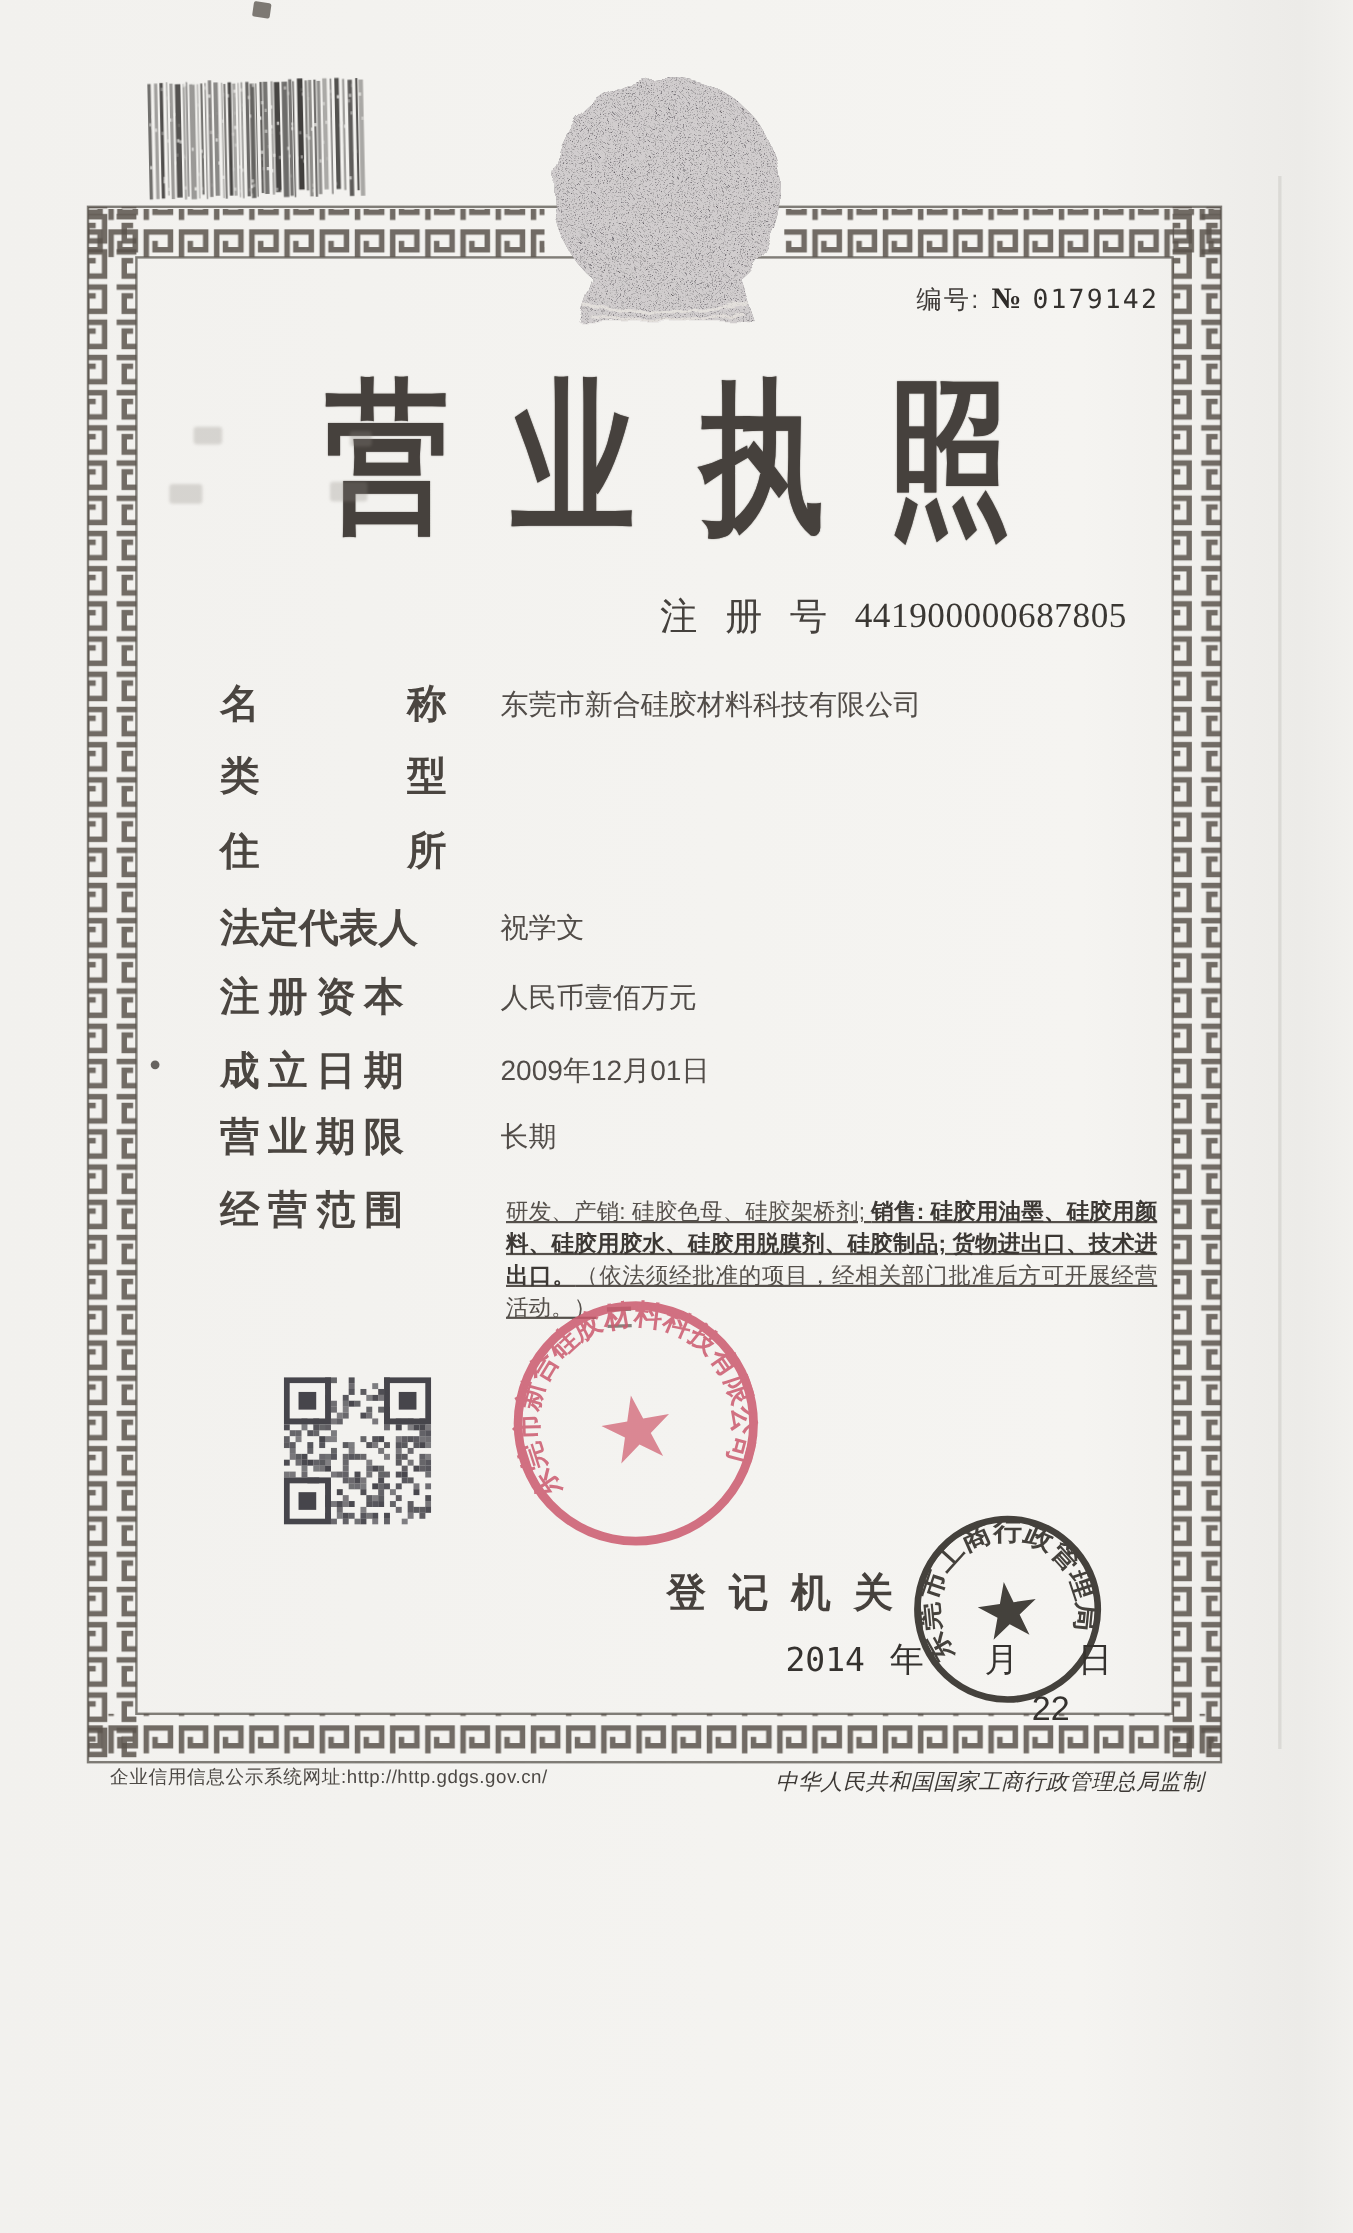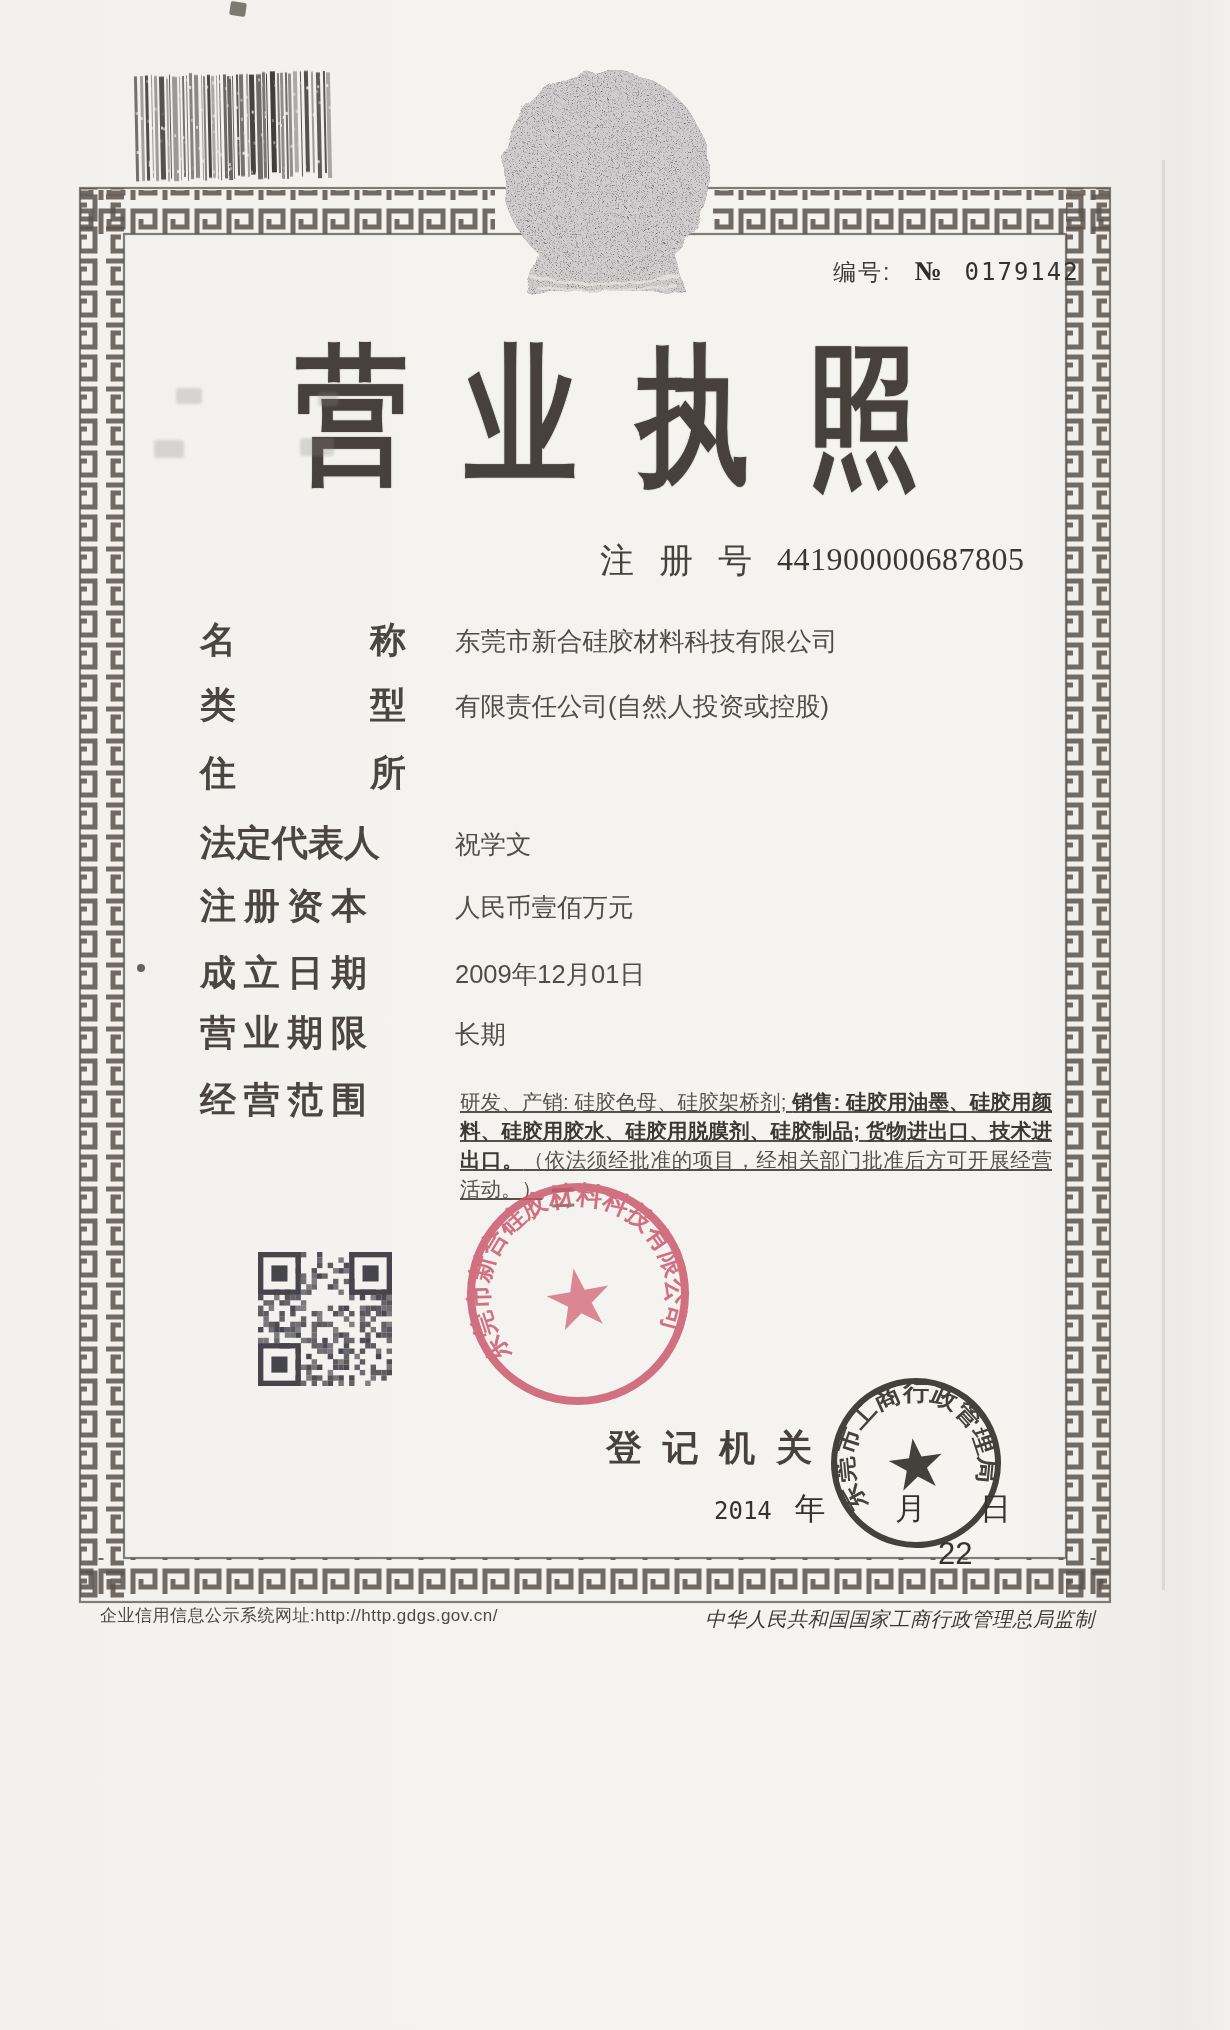--- a/index.html
+++ b/index.html
@@ -9,21 +9,21 @@
     overflow:hidden;
     font-family:"Liberation Sans",sans-serif;
     color:#4c4844;
   }
   .abs{position:absolute;}
   
   #barcode{left:135px;top:72px;width:197px;height:108px;transform:rotate(-1.2deg);filter:blur(.3px) contrast(.95);}
   
   #emblem{left:470px;top:40px;filter:blur(.3px);}
   
-  .serial{left:833px;top:256px;display:flex;align-items:baseline;gap:23px;white-space:nowrap;}
+  .serial{left:833px;top:256px;display:flex;align-items:baseline;gap:10px;white-space:nowrap;}
   .serial .lab{font-size:23px;color:#3e3a37;letter-spacing:2px;}
   .serial .sym{font-family:"Liberation Serif",serif;font-weight:700;font-size:27px;color:#2f2c29;}
   .serial .num{font-family:"DejaVu Sans Mono",monospace;font-size:24px;letter-spacing:2px;color:#34312e;}
   
   .title-char{position:absolute;top:342px;font-size:112px;line-height:1;font-weight:800;color:#46413d;
     transform:scaleY(1.33);transform-origin:top left;text-shadow:0 0 1px rgba(70,65,60,.85);}
   
   .regline{left:600px;top:538px;height:44px;}
   .regline .spread{width:152px;font-size:34px;color:#45413d;font-weight:500;}
   .regline .num{position:absolute;left:177px;top:3px;font-family:"Liberation Serif",serif;font-size:32px;
@@ -40,21 +40,21 @@
   .smudge{left:552px;top:1188px;width:22px;height:12px;border-top:4px solid #5a554f;border-bottom:3px solid #6a645e;opacity:.8;transform:rotate(-2deg);}
   
   #qr{left:258px;top:1252px;filter:blur(.3px);}
   
   #companySeal{left:455px;top:1171px;filter:blur(.6px);opacity:.85;}
   #authoritySeal{left:820px;top:1367px;filter:blur(.4px);opacity:.92;}
   
   .registrar{left:606px;top:1424px;}
   .registrar .spread{width:206px;font-size:36px;font-weight:600;color:#46413d;}
   .date{top:1488px;font-size:31px;color:#35322f;white-space:nowrap;}
-  .date .digits{font-family:"DejaVu Sans Mono",monospace;font-size:24px;}
+  .date .digits{font-family:"DejaVu Sans Mono",monospace;font-size:30px;}
   
   .footer-left{left:100px;top:1604px;font-size:17px;letter-spacing:.5px;color:#4d4945;}
   .footer-right{left:705px;top:1606px;font-size:20px;letter-spacing:.5px;color:#3d3935;font-style:italic;}
   
   .mark{position:absolute;background:#5f5a54;border-radius:2px;}
   .faint{position:absolute;background:#8d8881;filter:blur(1.5px);opacity:.28;border-radius:3px;}
   .dot{left:137px;top:964px;width:8px;height:8px;border-radius:50%;background:#4e4a45;opacity:.85;}
   .edge-shadow{left:1162px;top:160px;width:3px;height:1430px;background:#c9c7c3;opacity:.5;}
 </style>
 </head>
@@ -339,21 +339,20 @@
         <span>名</span>
         <span>称</span>
       </div>
     <div class="row-value">东莞市新合硅胶材料科技有限公司</div>
   </div>
   <div class="row" style="top:683px">
     <div class="row-label spread w2">
         <span>类</span>
         <span>型</span>
       </div>
-    <div class="row-value">有限责任公司(自然人投资或控股)</div>
   </div>
   <div class="row" style="top:751px">
     <div class="row-label spread w2">
         <span>住</span>
         <span>所</span>
       </div>
   </div>
   <div class="row" style="top:821px">
     <div class="row-label spread w5">
         <span>法</span>

